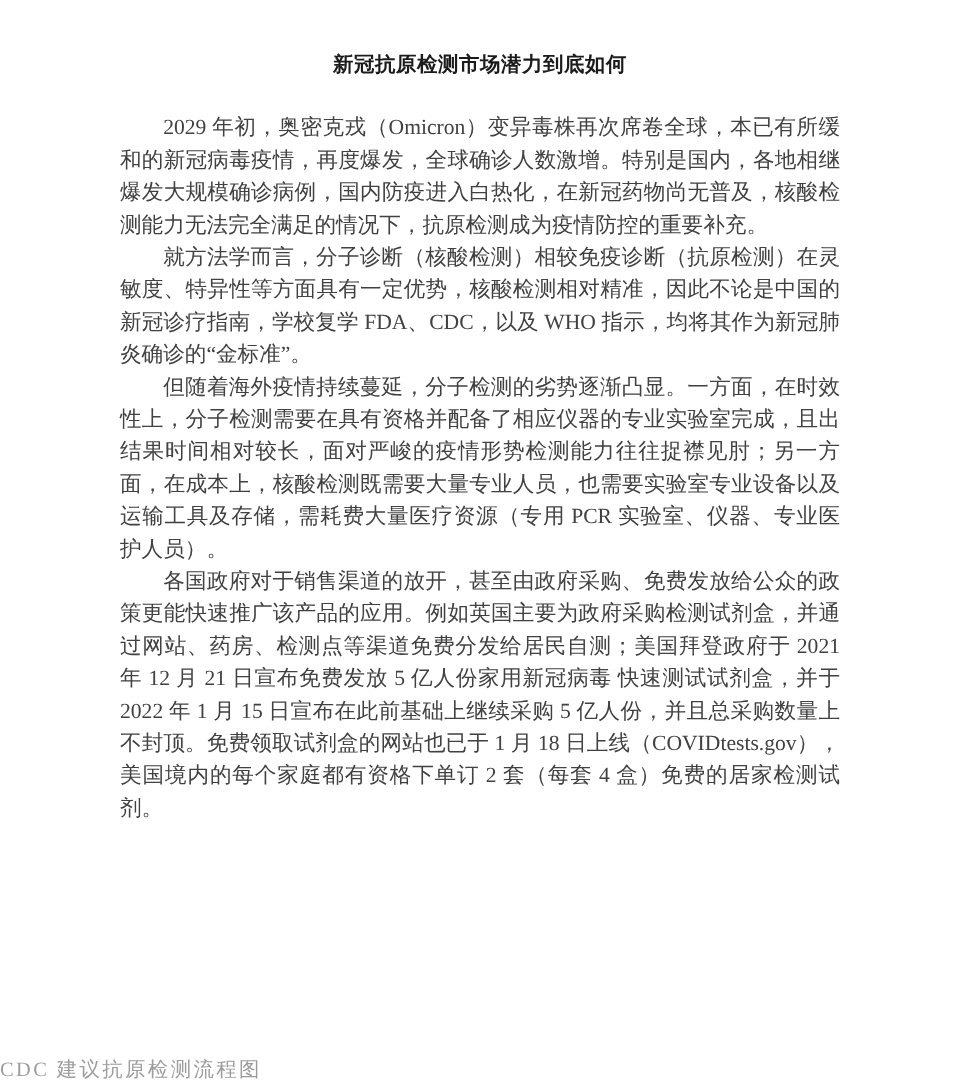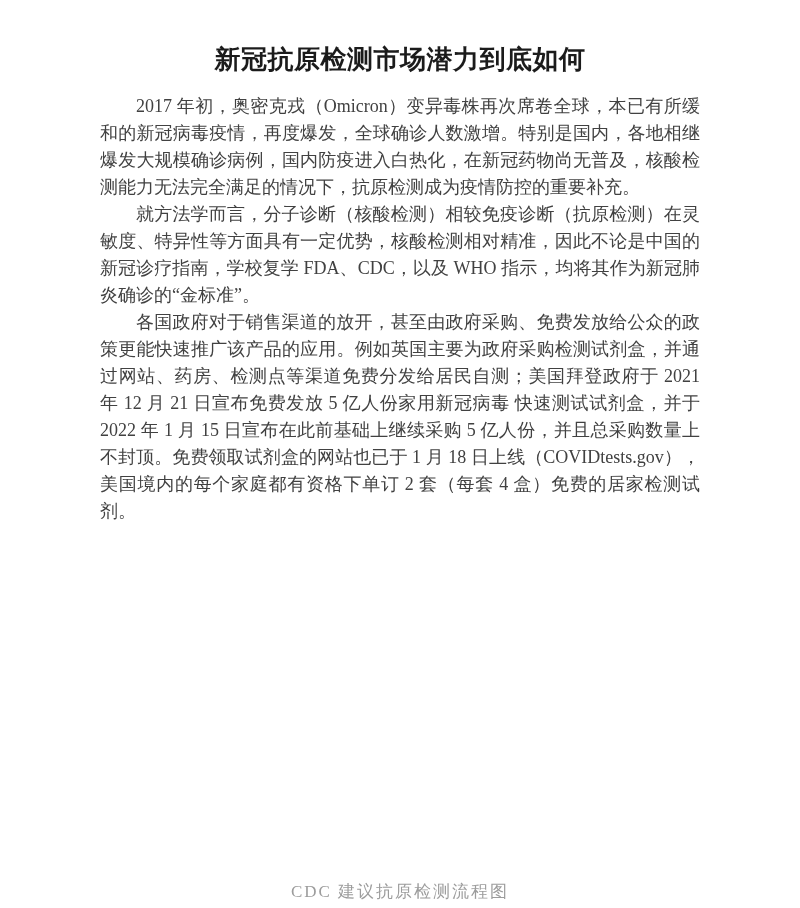--- a/index.html
+++ b/index.html
@@ -17,21 +17,21 @@
     inset: 0;
     background: #ffffff;
   }
   .doc-title {
     position: absolute;
     top: 42px;
     left: 0;
     right: 0;
     margin: 0;
     text-align: center;
-    font-size: 26px;
+    font-size: 17px;
     font-weight: 700;
     color: #1b1b1b;
     letter-spacing: 0.5px;
   }
   .article {
     position: absolute;
     top: 93px;
     left: 100px;
     width: 600px;
     font-size: 18px;
@@ -42,34 +42,34 @@
   .article p {
     margin: 0;
     padding: 0;
     text-indent: 2em;
   }
   .figure-caption {
     position: absolute;
     top: 880px;
     left: 0;
     right: 0;
-    text-align: center;
     font-size: 17px;
     color: #9c9c9c;
     letter-spacing: 2px;
   }
 </style>
 </head>
 <body>
 
 <div class="page">
 
   <h1 class="doc-title">新冠抗原检测市场潜力到底如何</h1>
 
   <div class="article">
-    <p>2017 年初，奥密克戎（Omicron）变异毒株再次席卷全球，本已有所缓和的新冠病毒疫情，再度爆发，全球确诊人数激增。特别是国内，各地相继爆发大规模确诊病例，国内防疫进入白热化，在新冠药物尚无普及，核酸检测能力无法完全满足的情况下，抗原检测成为疫情防控的重要补充。</p>
+    <p>2029 年初，奥密克戎（Omicron）变异毒株再次席卷全球，本已有所缓和的新冠病毒疫情，再度爆发，全球确诊人数激增。特别是国内，各地相继爆发大规模确诊病例，国内防疫进入白热化，在新冠药物尚无普及，核酸检测能力无法完全满足的情况下，抗原检测成为疫情防控的重要补充。</p>
     <p>就方法学而言，分子诊断（核酸检测）相较免疫诊断（抗原检测）在灵敏度、特异性等方面具有一定优势，核酸检测相对精准，因此不论是中国的新冠诊疗指南，学校复学 FDA、CDC，以及 WHO 指示，均将其作为新冠肺炎确诊的“金标准”。</p>
+    <p>但随着海外疫情持续蔓延，分子检测的劣势逐渐凸显。一方面，在时效性上，分子检测需要在具有资格并配备了相应仪器的专业实验室完成，且出结果时间相对较长，面对严峻的疫情形势检测能力往往捉襟见肘；另一方面，在成本上，核酸检测既需要大量专业人员，也需要实验室专业设备以及运输工具及存储，需耗费大量医疗资源（专用 PCR 实验室、仪器、专业医护人员）。</p>
     <p>各国政府对于销售渠道的放开，甚至由政府采购、免费发放给公众的政策更能快速推广该产品的应用。例如英国主要为政府采购检测试剂盒，并通过网站、药房、检测点等渠道免费分发给居民自测；美国拜登政府于 2021 年 12 月 21 日宣布免费发放 5 亿人份家用新冠病毒 快速测试试剂盒，并于 2022 年 1 月 15 日宣布在此前基础上继续采购 5 亿人份，并且总采购数量上不封顶。免费领取试剂盒的网站也已于 1 月 18 日上线（COVIDtests.gov），美国境内的每个家庭都有资格下单订 2 套（每套 4 盒）免费的居家检测试剂。</p>
   </div>
 
   <div class="figure-caption">CDC 建议抗原检测流程图</div>
 
 </div>
 
 </body></html>

